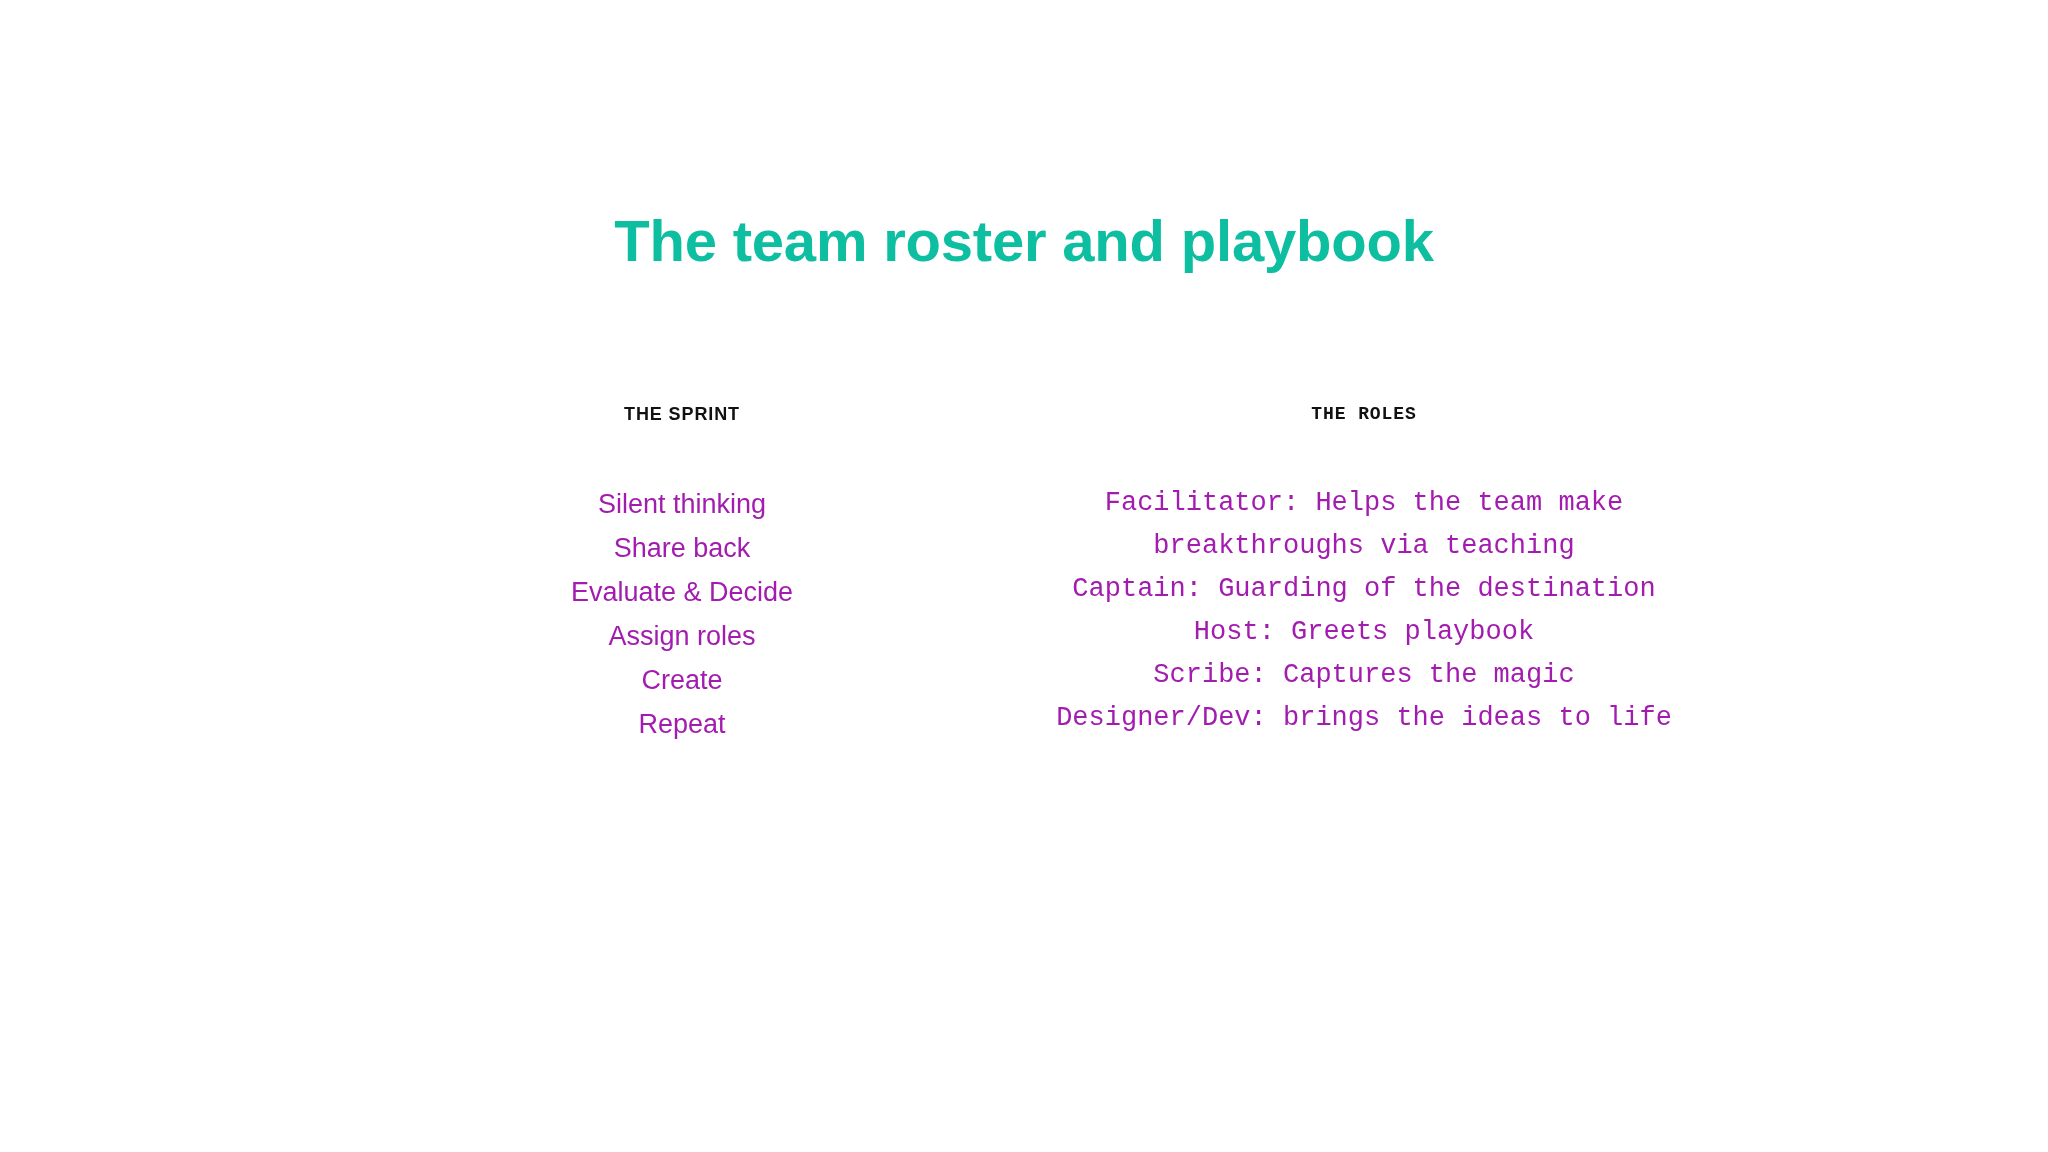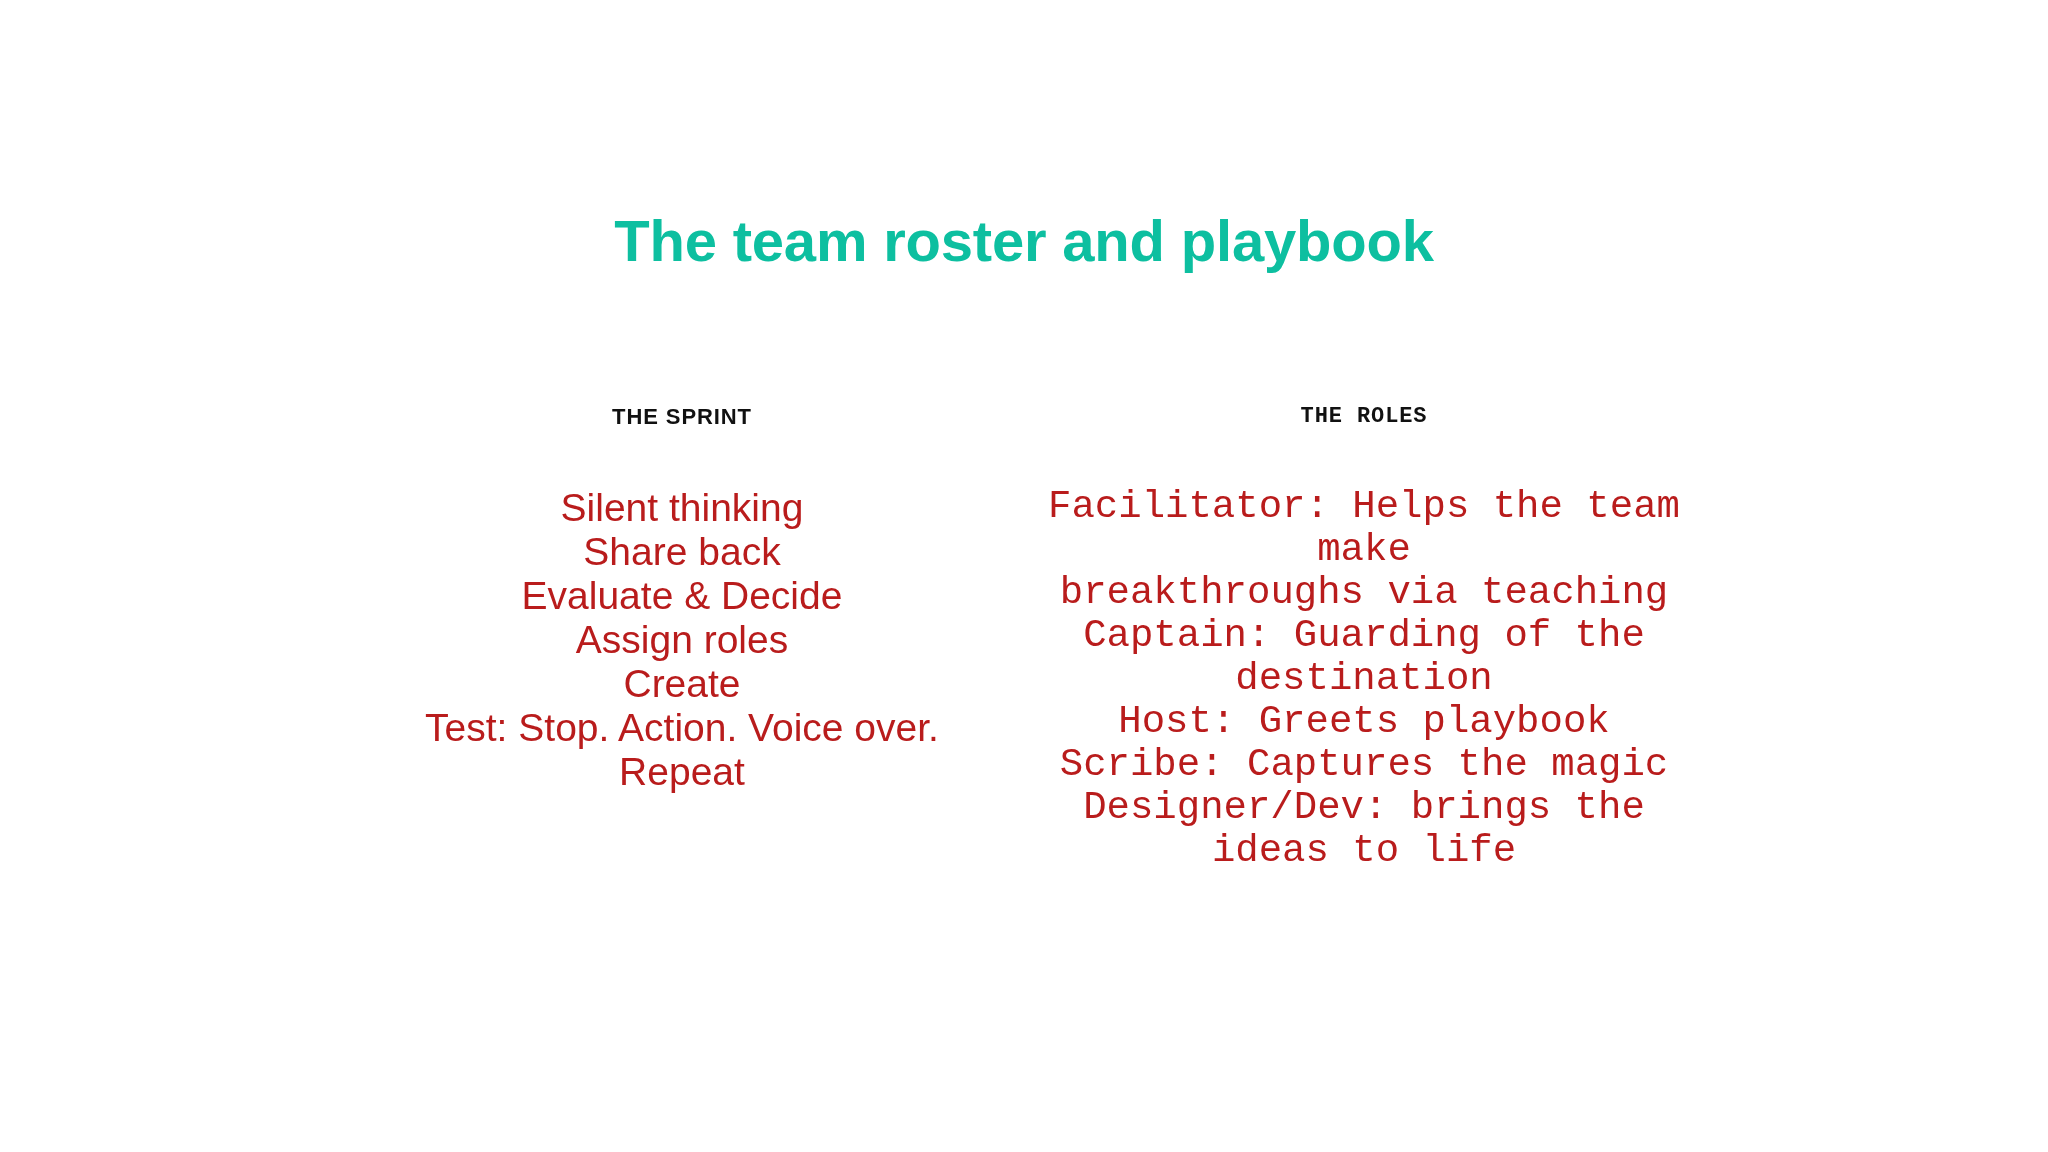--- a/index.html
+++ b/index.html
@@ -50,40 +50,40 @@
   .column {
     position: absolute;
     top: 0;
     text-align: center;
   }
 
   .column-left  { left: 362px;  width: 640px; }
   .column-right { left: 1044px; width: 640px; font-family: Liberation Mono, monospace; }
 
   .column-heading {
-    font-size: 22px;
+    font-size: 18px;
     font-weight: 700;
     letter-spacing: 0.9px;
     color: #111111;
     line-height: 1.2;
     margin: 0 0 56px 0;
     text-transform: uppercase;
   }
 
   .column-list {
     list-style: none;
     margin: 0;
     padding: 0;
   }
 
   .column-list li {
-    font-size: 39px;
+    font-size: 27px;
     font-weight: 400;
     line-height: 44px;
-    color: #b91c1c;
+    color: #a21caf;
     white-space: pre-line;
   }
 
   .column-right .column-list li { line-height: 43px; }
 </style>
 </head>
 <body>
 
 <div class="slide">
 
@@ -92,21 +92,20 @@
   <div class="columns">
 
     <div class="column column-left">
       <div class="column-heading">THE SPRINT</div>
       <ul class="column-list">
         <li>Silent thinking</li>
         <li>Share back</li>
         <li>Evaluate &amp; Decide</li>
         <li>Assign roles</li>
         <li>Create</li>
-        <li>Test: Stop. Action. Voice over.</li>
         <li>Repeat</li>
       </ul>
     </div>
 
     <div class="column column-right">
       <div class="column-heading">THE ROLES</div>
       <ul class="column-list">
         <li>Facilitator: Helps the team make
 breakthroughs via teaching</li>
         <li>Captain: Guarding of the destination</li>

